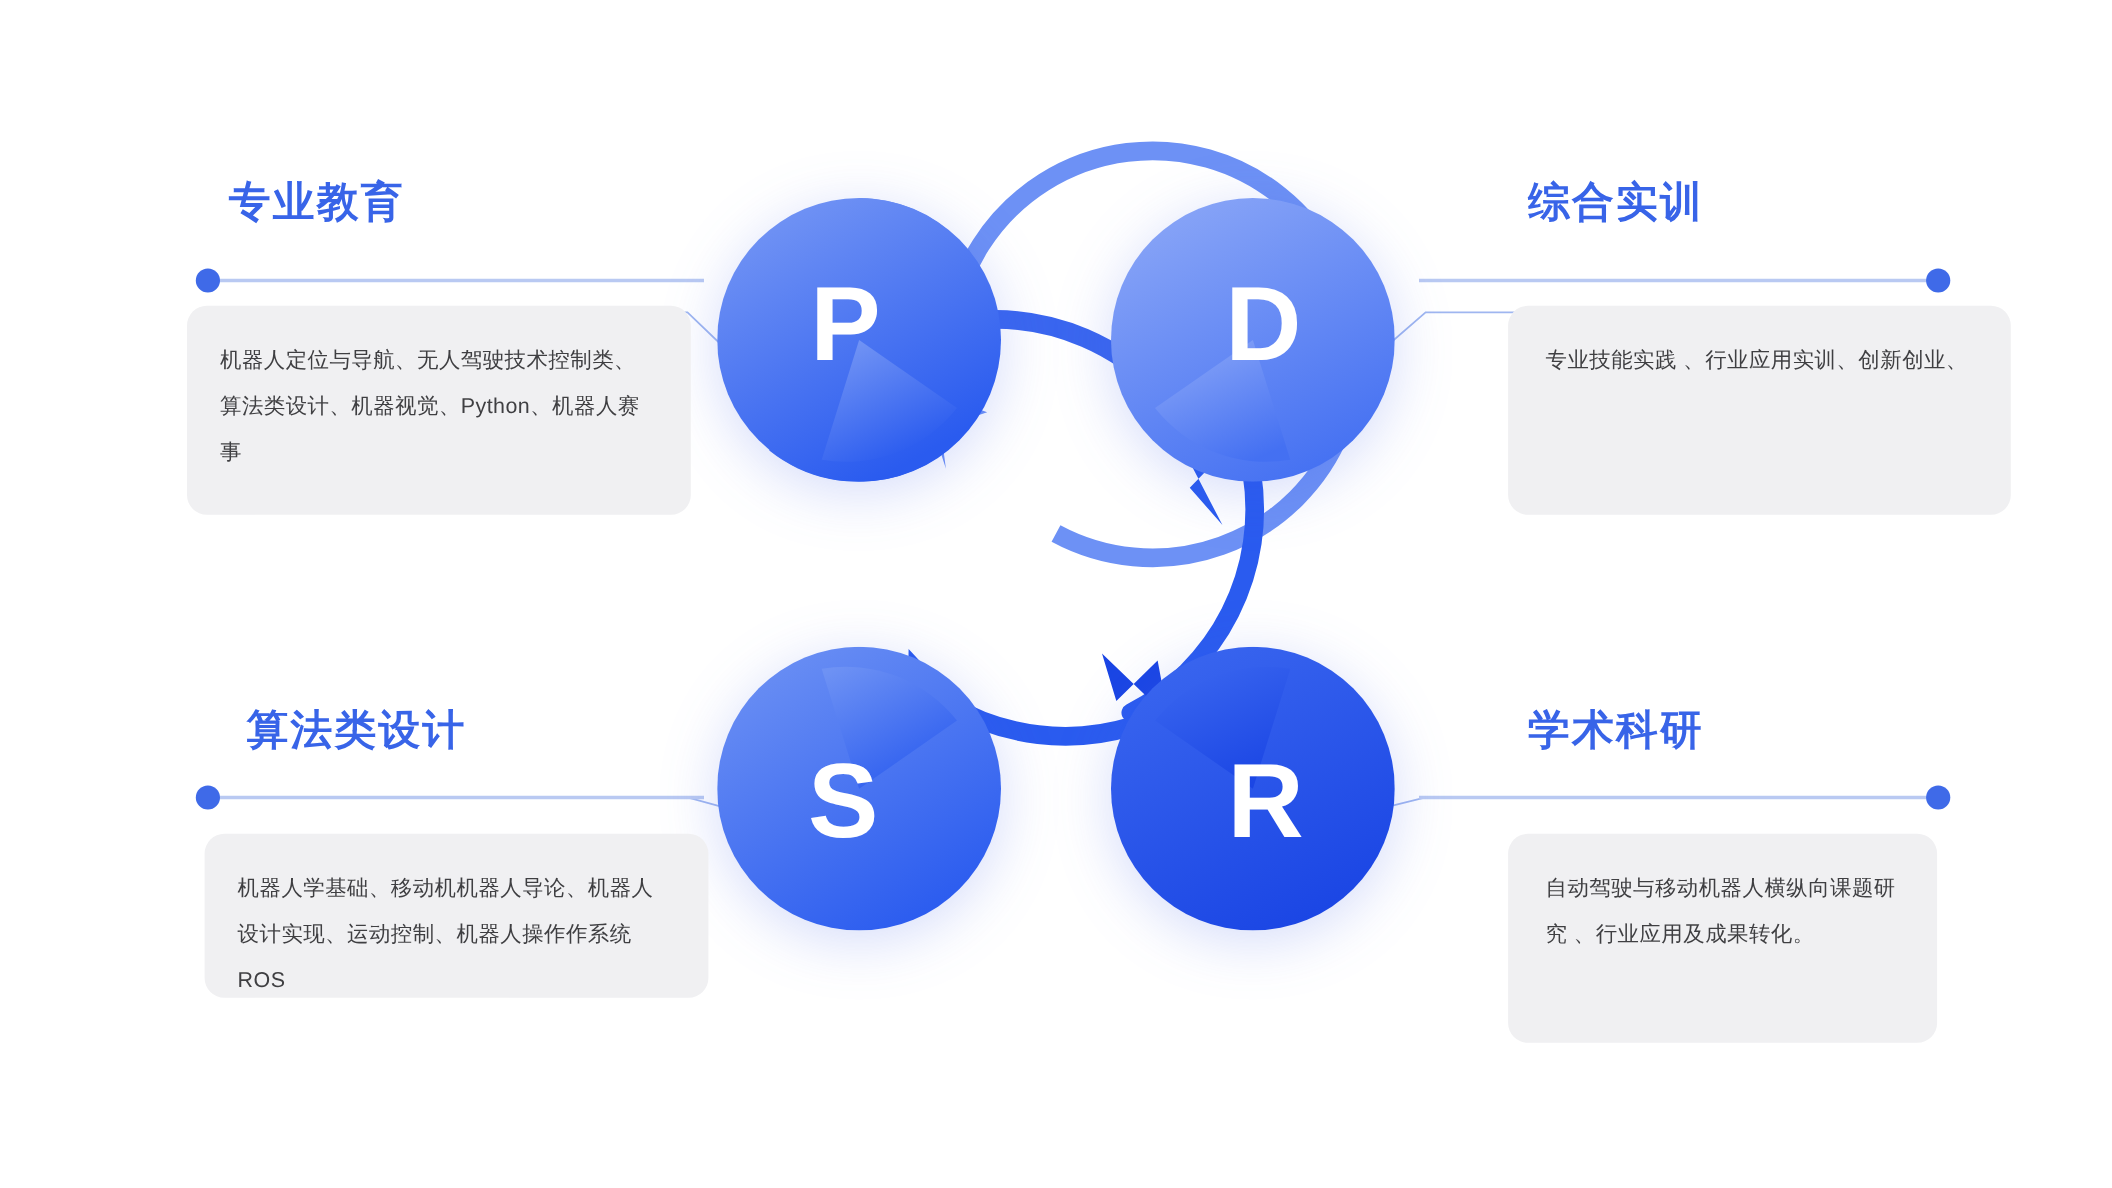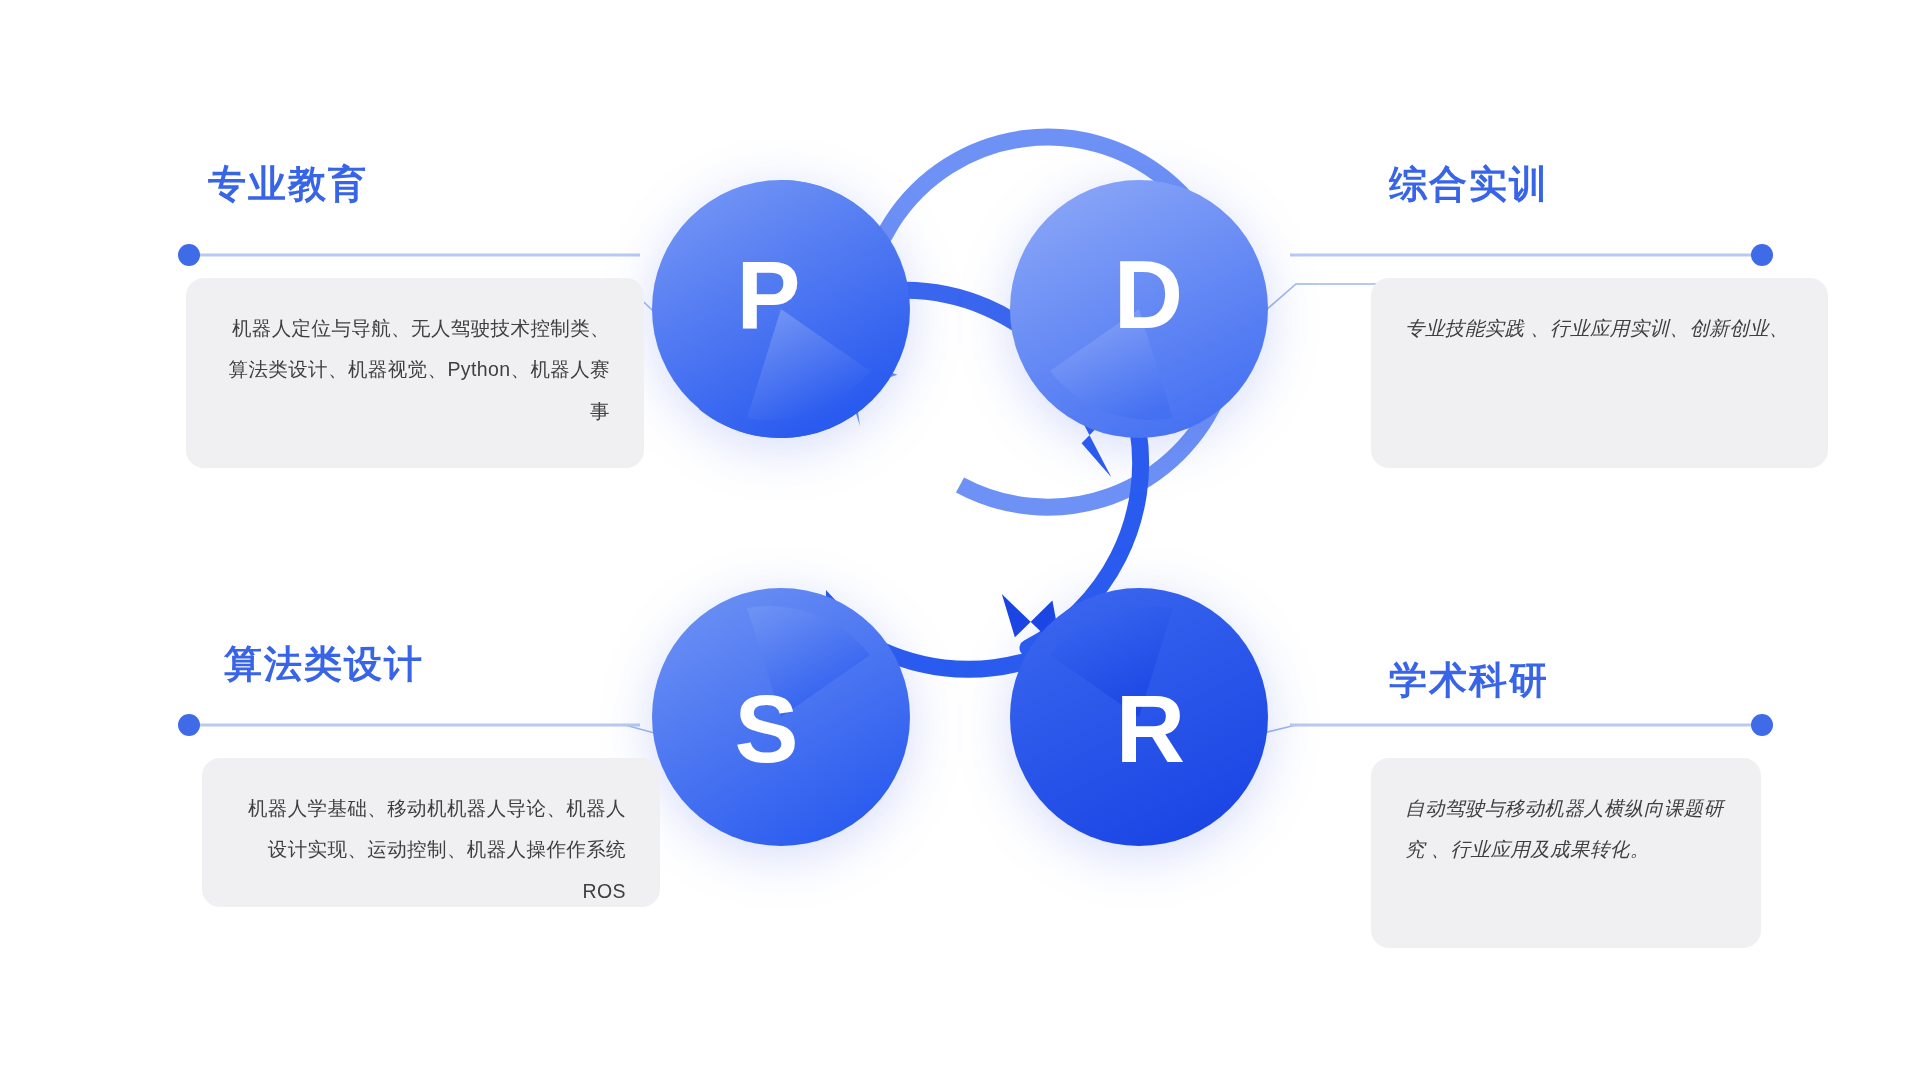--- a/index.html
+++ b/index.html
@@ -29,40 +29,40 @@
     border-radius:18px;
     color:#3f3f42;
     font-size:19.5px;
     line-height:2.12;
     letter-spacing:0.4px;
     box-sizing:border-box;
   }
 
   
   .callout.left .heading{left:38px;}
-  .callout.left .body{left:16px;padding:30px 34px 30px 30px;text-align:right;}
+  .callout.left .body{left:0;padding:30px 34px 30px 30px;}
   
   .callout.right .heading{left:0;margin-left:18px;}
-  .callout.right .body{left:0;padding:30px 30px 30px 34px;font-style:italic;}
+  .callout.right .body{left:0;padding:30px 30px 30px 34px;}
 
   
   #c-tl{left:170px;top:165px;width:460px;}
   #c-tl .heading{top:0;}
   #c-tl .body{top:113px;width:458px;height:190px;}
 
   #c-bl{left:186px;top:645px;width:460px;}
   #c-bl .heading{top:0;}
   #c-bl .body{top:113px;width:458px;height:149px;}
 
   #c-tr{left:1371px;top:165px;width:460px;}
   #c-tr .heading{top:0;}
   #c-tr .body{top:113px;width:457px;height:190px;}
 
   #c-br{left:1371px;top:645px;width:460px;}
-  #c-br .heading{top:16px;}
+  #c-br .heading{top:0;}
   #c-br .body{top:113px;width:390px;height:190px;}
 
   
   .node{
     position:absolute;
     width:258px;height:258px;
     display:flex;align-items:center;justify-content:center;
   }
   .node .blob{
     position:absolute;inset:0;

